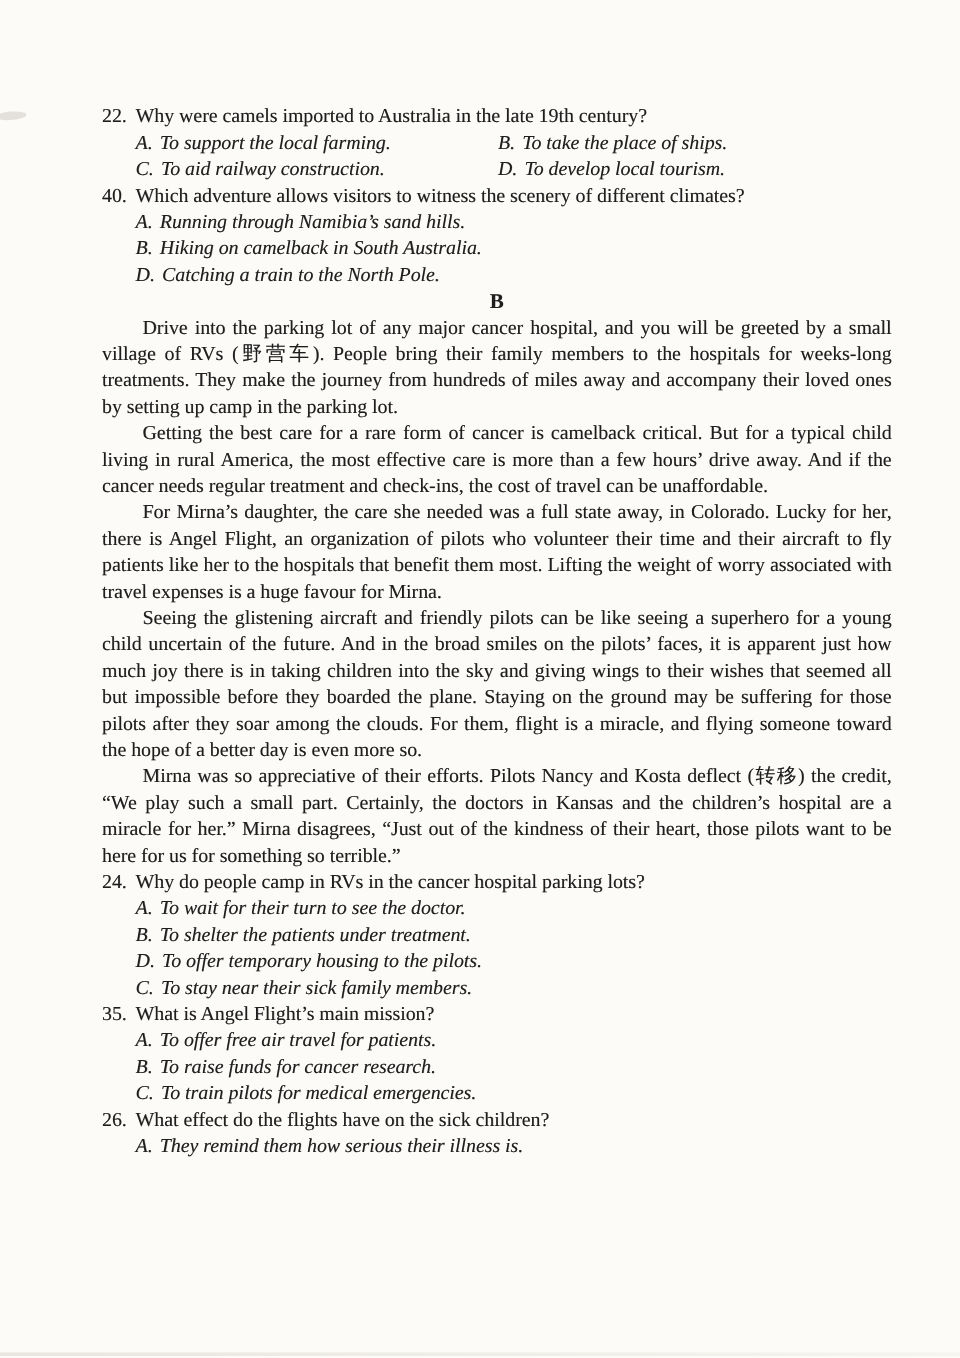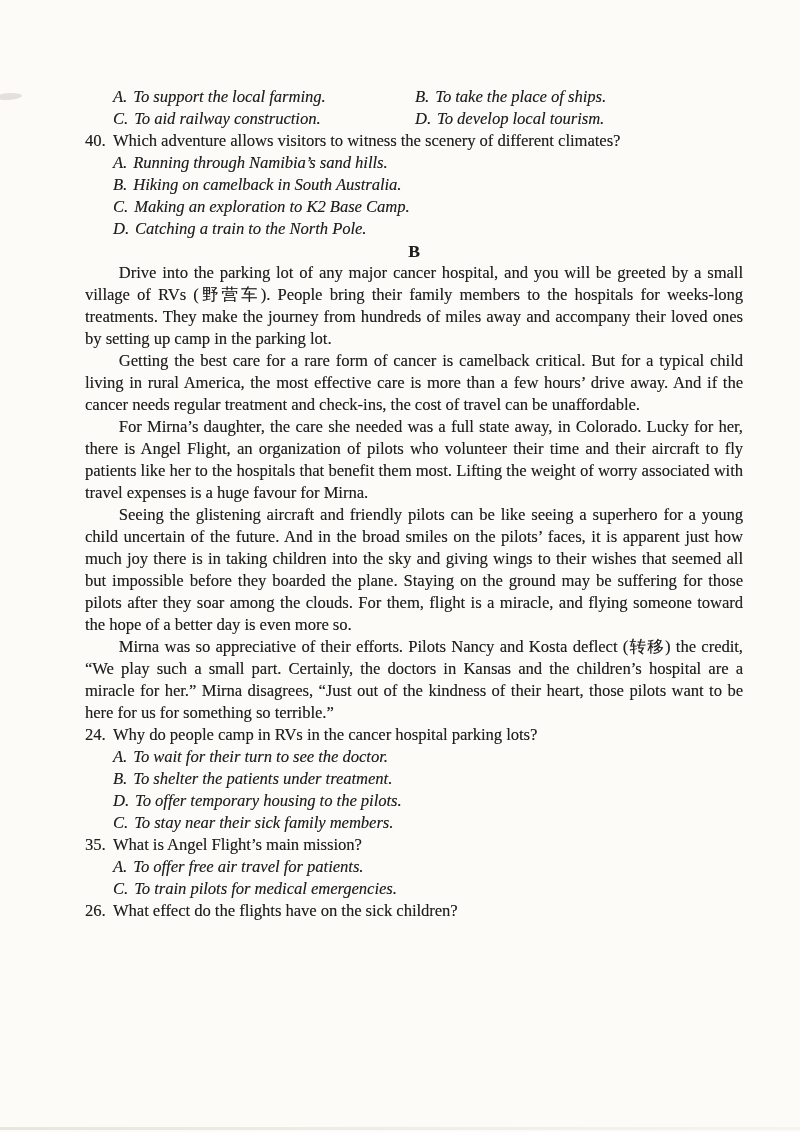--- a/index.html
+++ b/index.html
@@ -79,20 +79,24 @@
 </style>
 </head>
 <body>
 
 <div class="page">
   <div class="scan-smudge"></div>
 
   <div class="content">
 
     <div class="question">
+      <div class="q-stem">
+        <span class="q-num">22.</span>
+        <span class="q-text">Why were camels imported to Australia in the late 19th century?</span>
+      </div>
       <div class="opts two-col">
         <div class="opt">
           <span class="opt-label">A.</span><span class="opt-text">To support the local farming.</span>
         </div>
         <div class="opt">
           <span class="opt-label">B.</span><span class="opt-text">To take the place of ships.</span>
         </div>
         <div class="opt">
           <span class="opt-label">C.</span><span class="opt-text">To aid railway construction.</span>
         </div>
@@ -106,23 +110,20 @@
       <div class="q-stem">
         <span class="q-num">40.</span>
         <span class="q-text">Which adventure allows visitors to witness the scenery of different climates?</span>
       </div>
       <div class="opts">
         <div class="opt">
           <span class="opt-label">A.</span><span class="opt-text">Running through Namibia’s sand hills.</span>
         </div>
         <div class="opt">
           <span class="opt-label">B.</span><span class="opt-text">Hiking on camelback in South Australia.</span>
-        </div>
-        <div class="opt">
-          <span class="opt-label">C.</span><span class="opt-text">Making an exploration to K2 Base Camp.</span>
         </div>
         <div class="opt">
           <span class="opt-label">D.</span><span class="opt-text">Catching a train to the North Pole.</span>
         </div>
       </div>
     </div>
 
     <div class="section-heading">B</div>
     <p class="para">Drive into the parking lot of any major cancer hospital, and you will be greeted by a small village of RVs (野营车). People bring their family members to the hospitals for weeks-long treatments. They make the journey from hundreds of miles away and accompany their loved ones by setting up camp in the parking lot.</p>
     <p class="para">Getting the best care for a rare form of cancer is camelback critical. But for a typical child living in rural America, the most effective care is more than a few hours’ drive away. And if the cancer needs regular treatment and check-ins, the cost of travel can be unaffordable.</p>
@@ -154,28 +155,36 @@
     <div class="question">
       <div class="q-stem">
         <span class="q-num">35.</span>
         <span class="q-text">What is Angel Flight’s main mission?</span>
       </div>
       <div class="opts">
         <div class="opt">
           <span class="opt-label">A.</span><span class="opt-text">To offer free air travel for patients.</span>
         </div>
         <div class="opt">
+          <span class="opt-label">B.</span><span class="opt-text">To raise funds for cancer research.</span>
+        </div>
+        <div class="opt">
           <span class="opt-label">C.</span><span class="opt-text">To train pilots for medical emergencies.</span>
         </div>
       </div>
     </div>
 
     <div class="question">
       <div class="q-stem">
         <span class="q-num">26.</span>
         <span class="q-text">What effect do the flights have on the sick children?</span>
       </div>
+      <div class="opts">
+        <div class="opt">
+          <span class="opt-label">A.</span><span class="opt-text">They remind them how serious their illness is.</span>
+        </div>
+      </div>
     </div>
 
   </div>
 
   <div class="scan-edge-line"></div>
 </div>
 
 </body></html>

